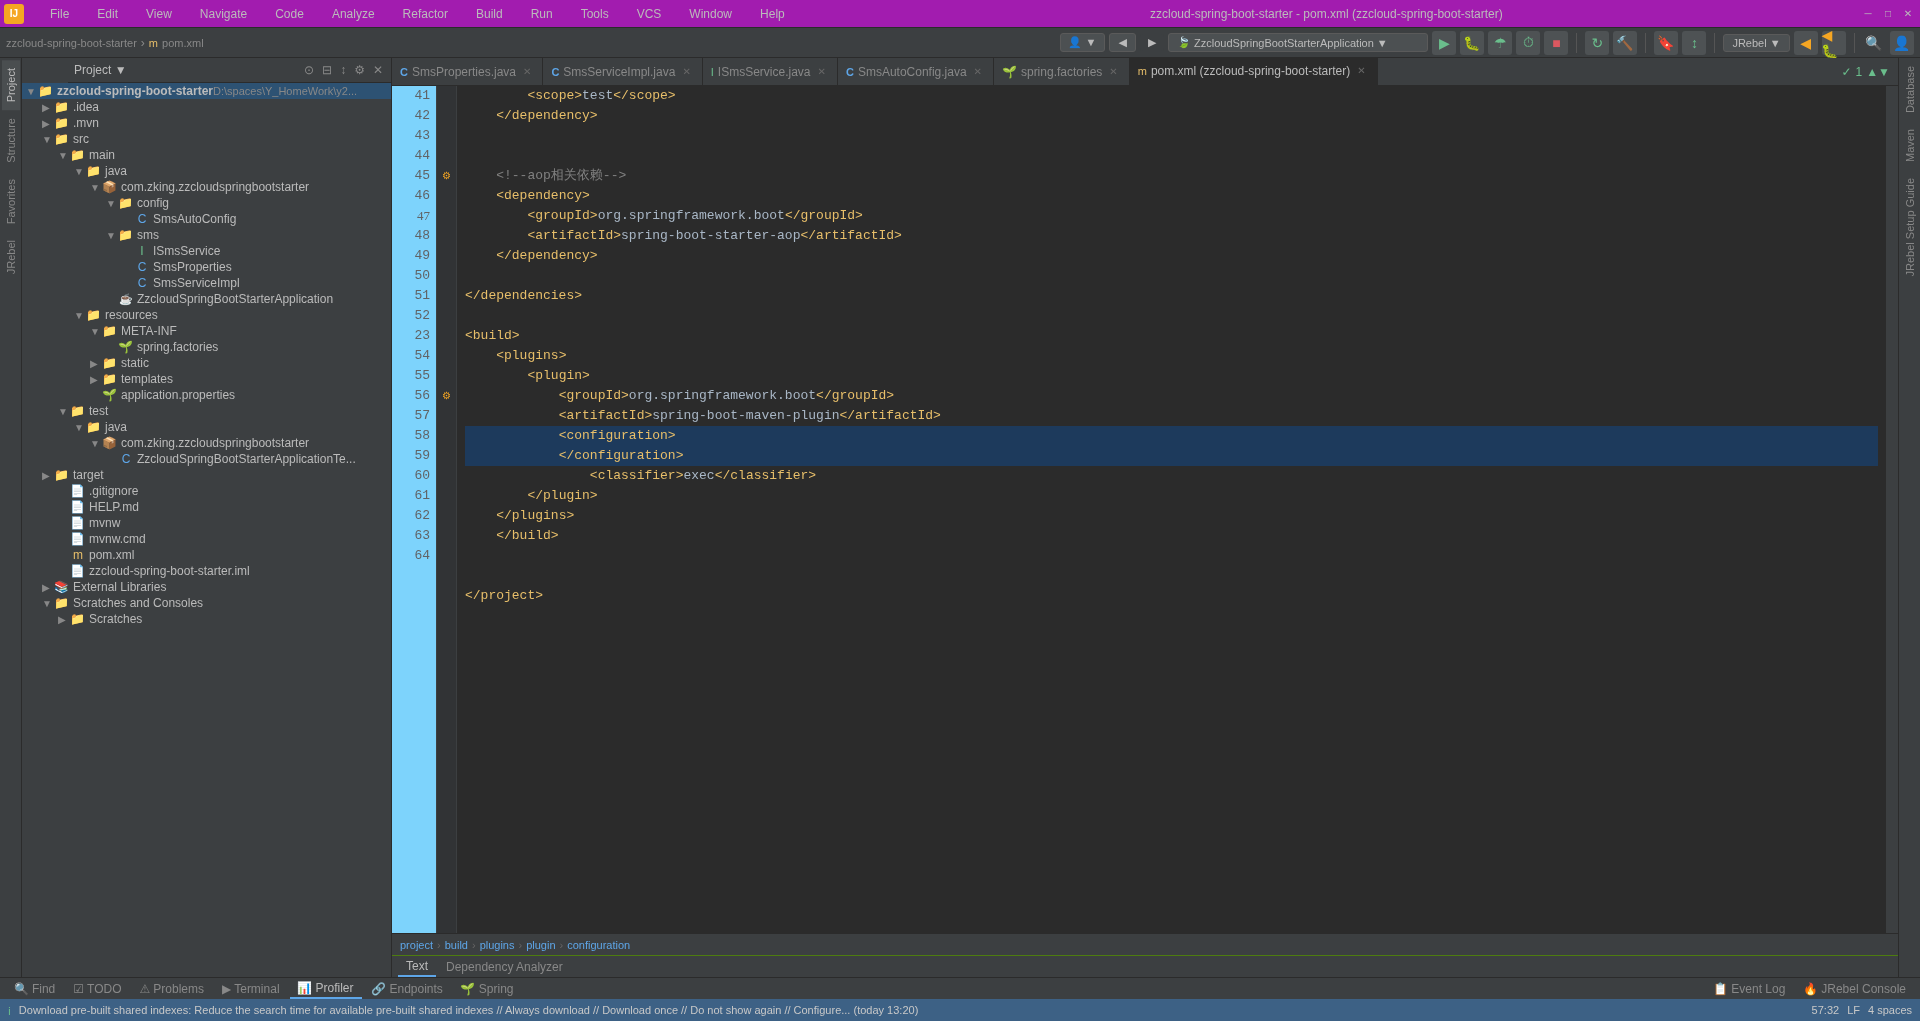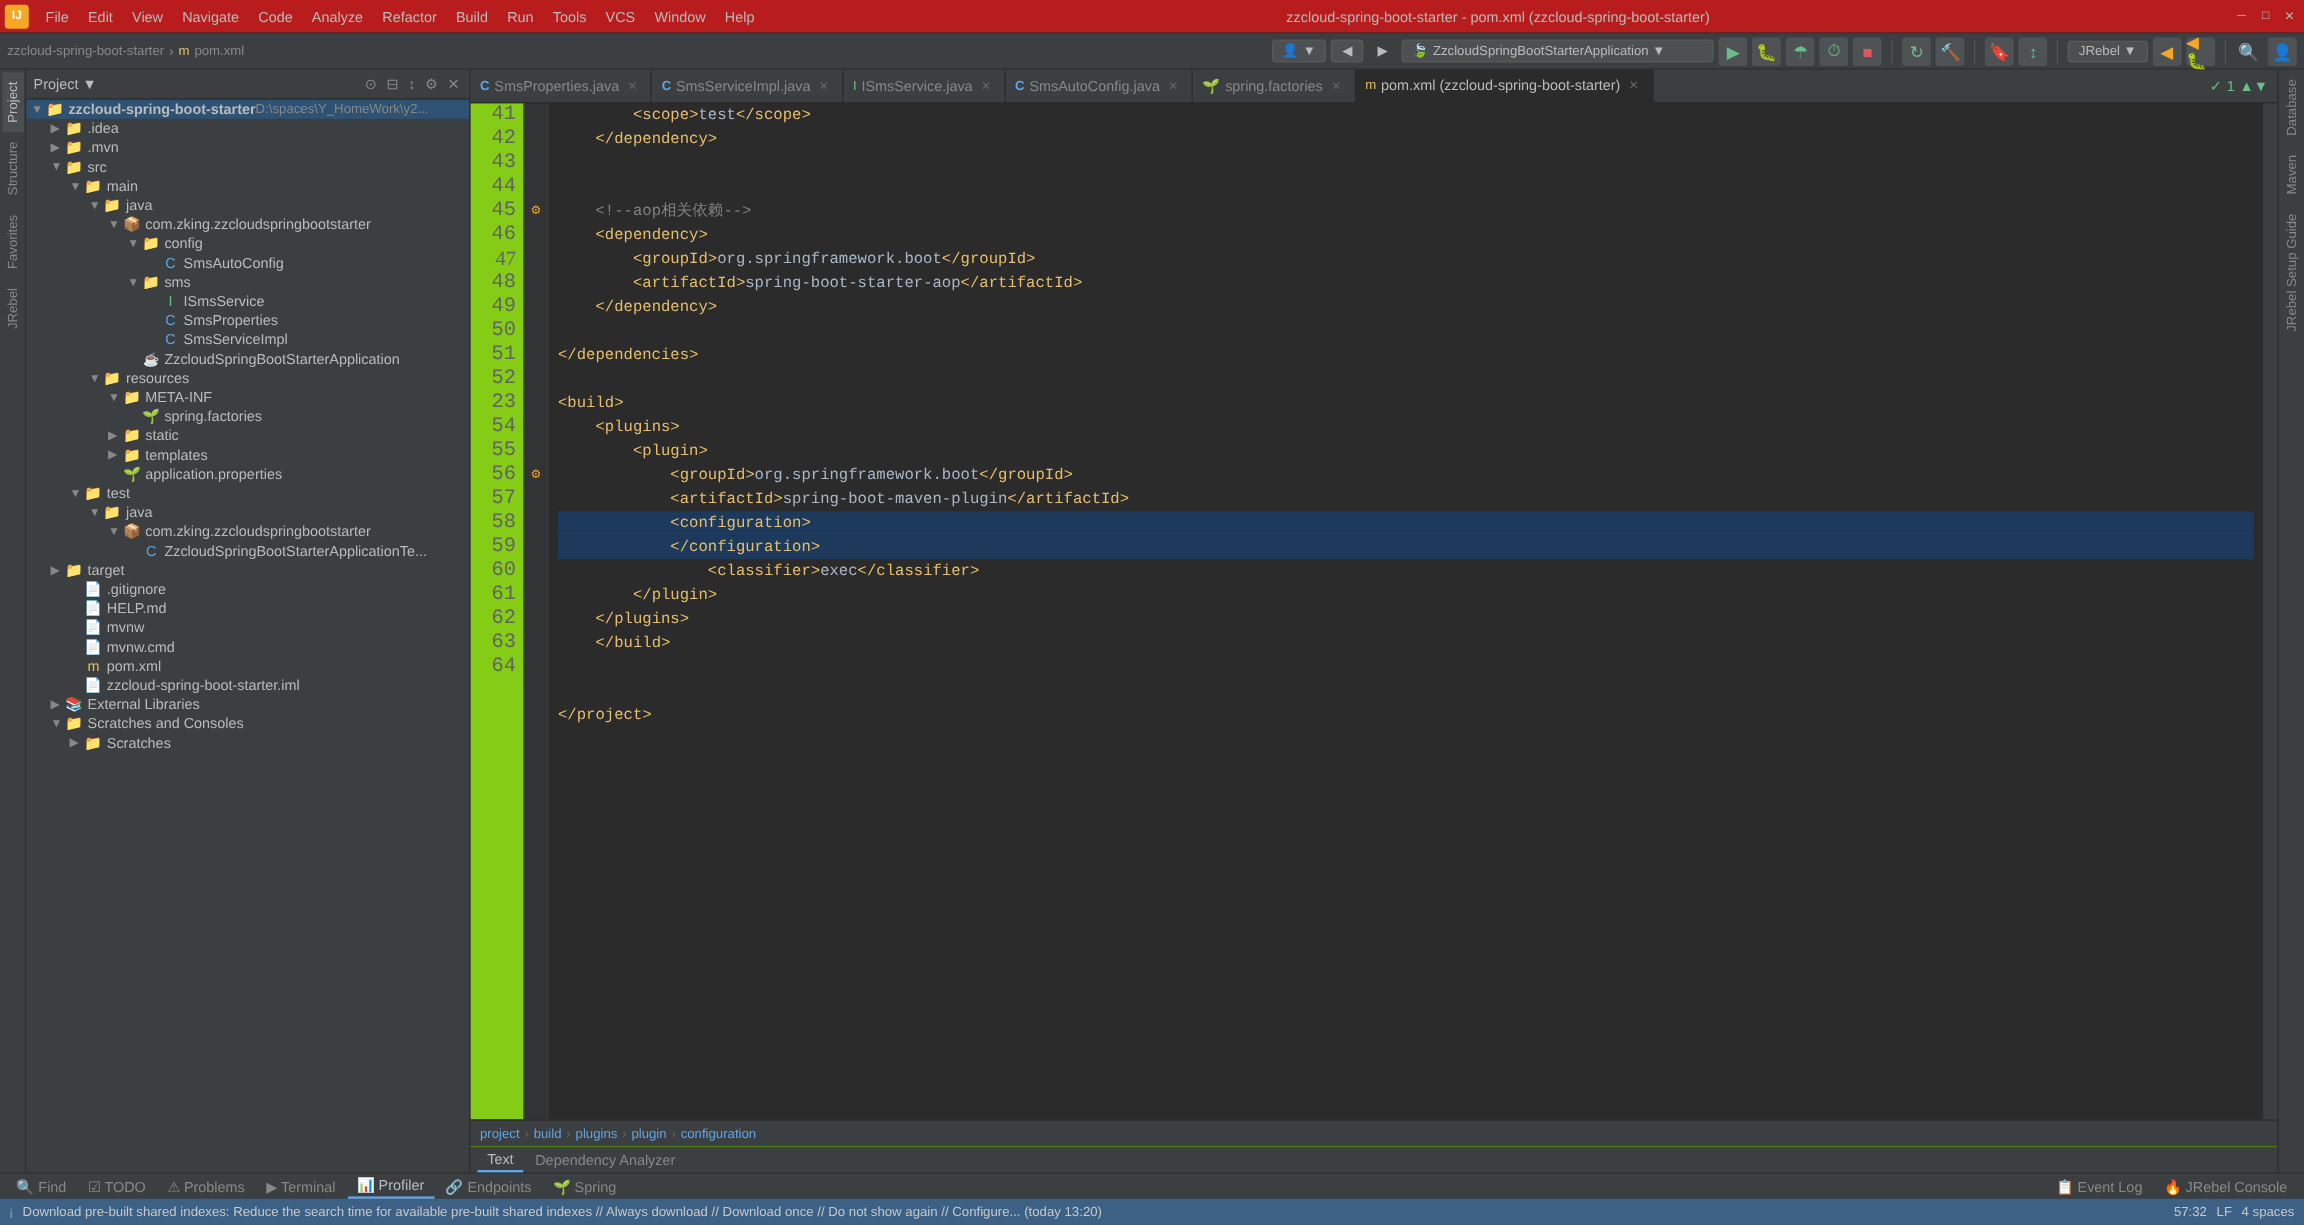--- a/index.html
+++ b/index.html
@@ -1,38 +1,38 @@
 <!DOCTYPE html>
 <html><head>
   <meta charset="utf-8">
   <style>
     * { margin: 0; padding: 0; box-sizing: border-box; }
     body { font-family: 'Segoe UI', Arial, sans-serif; font-size: 12px; background: #3c3f41; color: #a9b7c6; width: 1920px; height: 1021px; overflow: hidden; }
 
     
-    #menubar { display: flex; align-items: center; background: #b91c1c; height: 28px; padding: 0 4px; border-bottom: 1px solid #2b2b2b; }
+    #menubar { display: flex; align-items: center; background: #a21caf; height: 28px; padding: 0 4px; border-bottom: 1px solid #2b2b2b; gap: 12px; }
     #menubar .app-icon { width: 20px; height: 20px; margin-right: 6px; background: #f5a623; border-radius: 3px; display: flex; align-items: center; justify-content: center; font-size: 10px; color: white; font-weight: bold; }
     #menubar .menu-item { padding: 3px 8px; color: #bbbbbb; cursor: pointer; font-size: 12px; }
     #menubar .title-center { flex: 1; text-align: center; color: #bbbbbb; font-size: 12px; }
     #menubar .win-controls { display: flex; gap: 4px; }
     #menubar .win-btn { width: 16px; height: 16px; border-radius: 50%; display: flex; align-items: center; justify-content: center; font-size: 10px; cursor: pointer; color: #bbbbbb; }
 
     
     #toolbar { display: flex; align-items: center; background: #3c3f41; height: 30px; padding: 0 6px; border-bottom: 1px solid #2b2b2b; gap: 4px; }
     #toolbar .flex1 { flex: 1; }
     #toolbar .tb-btn { background: #4c5052; border: 1px solid #5a5a5a; padding: 2px 8px; color: #bbbbbb; font-size: 11px; cursor: pointer; border-radius: 3px; display: flex; align-items: center; gap: 3px; }
     #toolbar .run-btn { background: #4e5254; border: none; width: 24px; height: 24px; display: flex; align-items: center; justify-content: center; cursor: pointer; color: #6abe8c; font-size: 14px; border-radius: 3px; }
     #toolbar .search-icon { color: #888; font-size: 14px; cursor: pointer; padding: 3px; }
 
     
     #main-layout { display: flex; height: calc(1021px - 28px - 30px - 22px - 22px); }
 
     
     #project-panel { width: 370px; background: #3c3f41; border-right: 1px solid #2b2b2b; display: flex; flex-direction: column; }
-    #project-panel-header { display: flex; align-items: center; padding: 3px 6px; background: #3c3f41; border-bottom: 1px solid #2b2b2b; gap: 4px; }
+    #project-panel-header { display: flex; align-items: center; padding: 3px 6px; background: #3c3f41; border-bottom: 1px solid #2b2b2b; gap: 4px; margin-left: 46px; }
     #project-panel-header .title { font-size: 12px; color: #bbbbbb; flex: 1; }
     #project-panel-header .hicon { color: #888; font-size: 12px; cursor: pointer; padding: 2px; }
     #project-tree { flex: 1; overflow-y: auto; overflow-x: hidden; font-size: 12px; }
     #project-tree::-webkit-scrollbar { width: 6px; }
     #project-tree::-webkit-scrollbar-track { background: #3c3f41; }
     #project-tree::-webkit-scrollbar-thumb { background: #555; }
     .tree-item { display: flex; align-items: center; padding: 1px 0; cursor: pointer; white-space: nowrap; }
     .tree-item .indent { display: inline-block; width: 16px; flex-shrink: 0; }
     .tree-item .arrow { width: 12px; flex-shrink: 0; color: #888; font-size: 10px; }
     .tree-item .file-icon { width: 16px; flex-shrink: 0; text-align: center; margin-right: 3px; }
@@ -54,21 +54,21 @@
     .editor-tab { display: flex; align-items: center; padding: 0 8px; height: 28px; border-right: 1px solid #2b2b2b; cursor: pointer; gap: 4px; font-size: 12px; color: #888; min-width: 100px; }
     .editor-tab.active { background: #2b2b2b; color: #bbbbbb; border-bottom: 2px solid #2b2b2b; }
     .editor-tab .tab-close { color: #666; font-size: 10px; cursor: pointer; padding: 1px 3px; border-radius: 2px; }
     .tab-icon-c { color: #5ea6e8; font-size: 11px; font-weight: bold; }
     .tab-icon-i { color: #6abe8c; font-size: 11px; }
     .tab-icon-xml { color: #e8bf6a; font-size: 11px; }
     .tab-icon-factories { color: #6abe8c; }
 
     
     #editor-content { display: flex; flex: 1; overflow: hidden; }
-    #line-numbers { width: 45px; background: #84cc16; color: #606366; font-family: 'Courier New', monospace; font-size: 17px; line-height: 20px; padding: 0 6px 0 0; text-align: right; border-right: 1px solid #3c3f41; overflow: hidden; user-select: none; }
+    #line-numbers { width: 45px; background: #7dd3fc; color: #606366; font-family: 'Courier New', monospace; font-size: 13px; line-height: 20px; padding: 0 6px 0 0; text-align: right; border-right: 1px solid #3c3f41; overflow: hidden; user-select: none; }
     #gutter { width: 20px; background: #313335; border-right: 1px solid #3c3f41; }
     #code-area { flex: 1; background: #2b2b2b; font-family: 'Courier New', monospace; font-size: 13px; line-height: 20px; padding: 0 8px; overflow-y: auto; overflow-x: auto; }
     #code-area::-webkit-scrollbar { width: 8px; height: 8px; }
     #code-area::-webkit-scrollbar-track { background: #3c3f41; }
     #code-area::-webkit-scrollbar-thumb { background: #555; }
 
     .code-line { white-space: pre; display: flex; align-items: flex-end; min-height: 20px; }
     .code-line.highlight-blue { background: #1d3a5c; }
     .tag { color: #e8bf6a; }
     .comment { color: #808080; }

